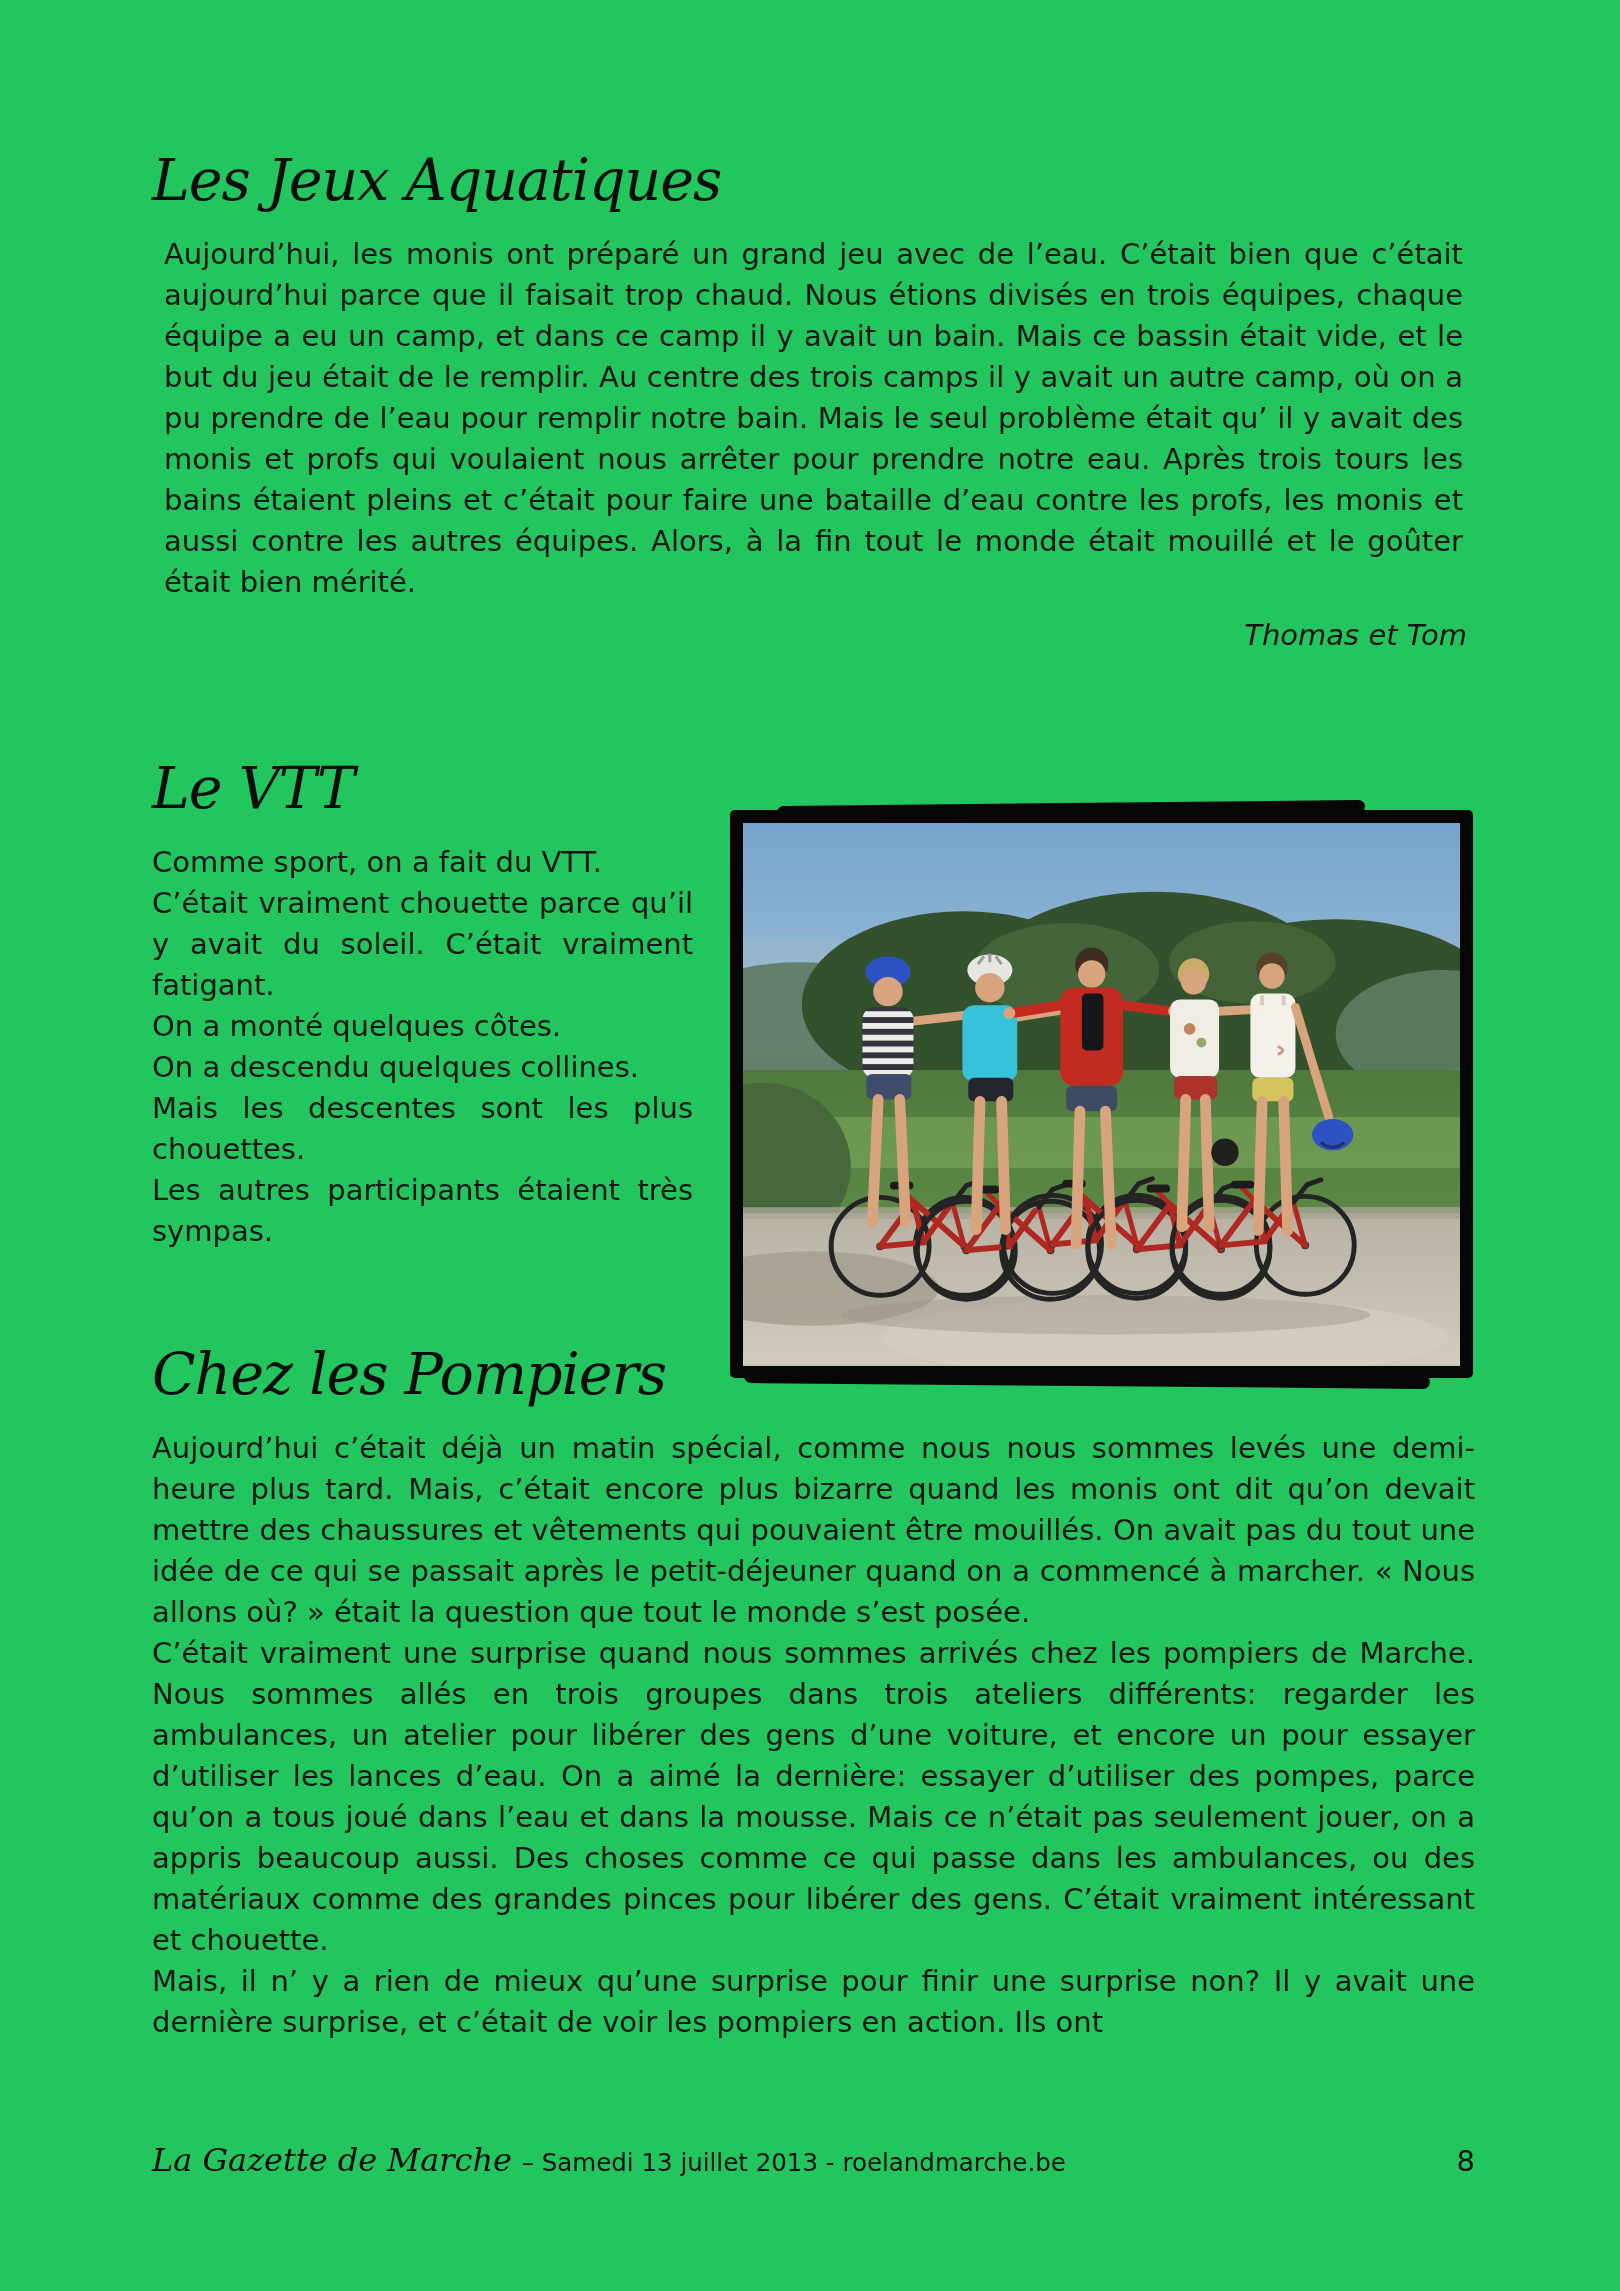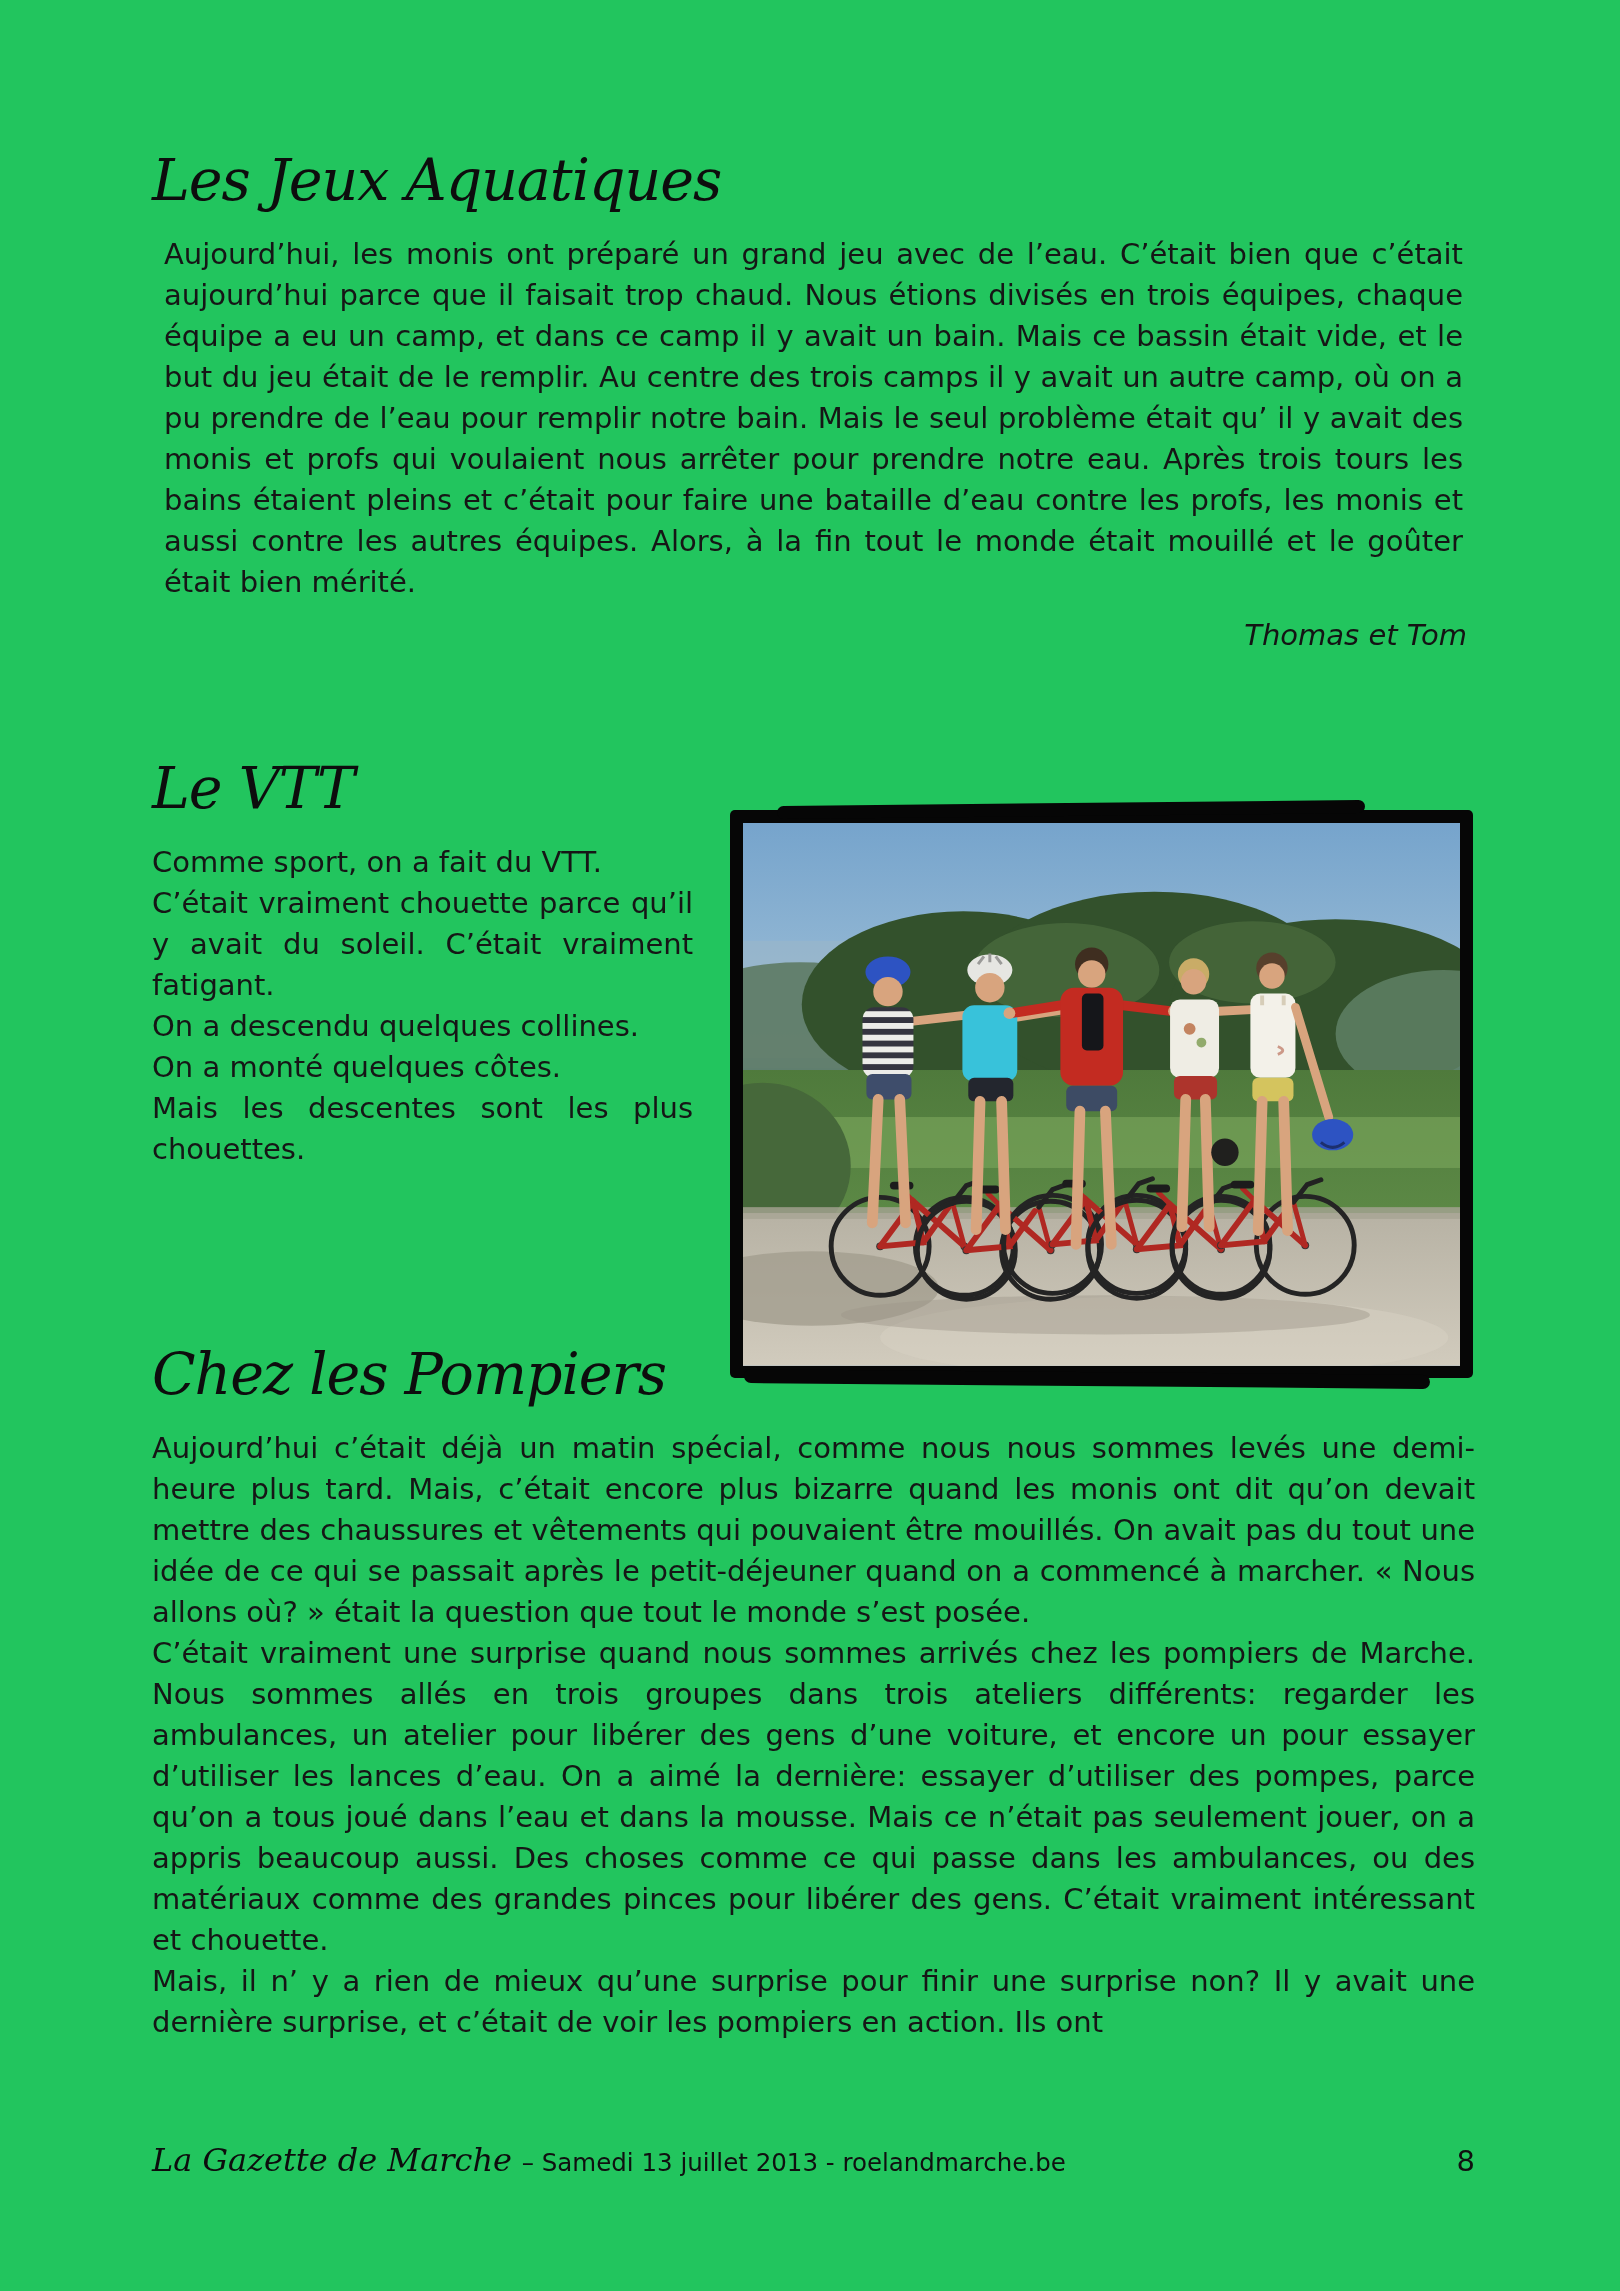--- a/index.html
+++ b/index.html
@@ -87,23 +87,24 @@
     <h1 class="heading">Les Jeux Aquatiques</h1>
     <p class="bodytext">Aujourd’hui, les monis ont préparé un grand jeu avec de l’eau. C’était bien que c’était aujourd’hui parce que il faisait trop chaud. Nous étions divisés en trois équipes, chaque équipe a eu un camp, et dans ce camp il y avait un bain. Mais ce bassin était vide, et le but du jeu était de le remplir. Au centre des trois camps il y avait un autre camp, où on a pu prendre de l’eau pour remplir notre bain. Mais le seul problème était qu’ il y avait des monis et profs qui voulaient nous arrêter pour prendre notre eau. Après trois tours les bains étaient pleins et c’était pour faire une bataille d’eau contre les profs, les monis et aussi contre les autres équipes. Alors, à la fin tout le monde était mouillé et le goûter était bien mérité.</p>
     <p class="author">Thomas et Tom</p>
   </section>
 
   <section id="article-vtt">
     <h2 class="heading">Le VTT</h2>
     <div class="vtt-col">
       <p class="bodytext">Comme sport, on a fait du VTT.</p>
       <p class="bodytext">C’était vraiment chouette parce qu’il y avait du soleil. C’était vraiment fatigant.</p>
+      <p class="bodytext">On a monté quelques côtes.</p>
       <p class="bodytext">On a descendu quelques collines.</p>
-      <p class="bodytext">On a monté quelques côtes.</p>
       <p class="bodytext">Mais les descentes sont les plus chouettes.</p>
+      <p class="bodytext">Les autres participants étaient très sympas.</p>
     </div>
 
     <div class="photo-frame">
       <svg viewBox="0 0 732 554" role="img">
         <defs>
           <linearGradient id="skyg" x1="0" y1="0" x2="0" y2="1">
             <stop offset="0" stop-color="var(--p-sky,#76a4cc)"></stop>
             <stop offset="1" stop-color="var(--p-sky-light,#a3c2d8)"></stop>
           </linearGradient>
           <linearGradient id="fieldg" x1="0" y1="0" x2="0" y2="1">

